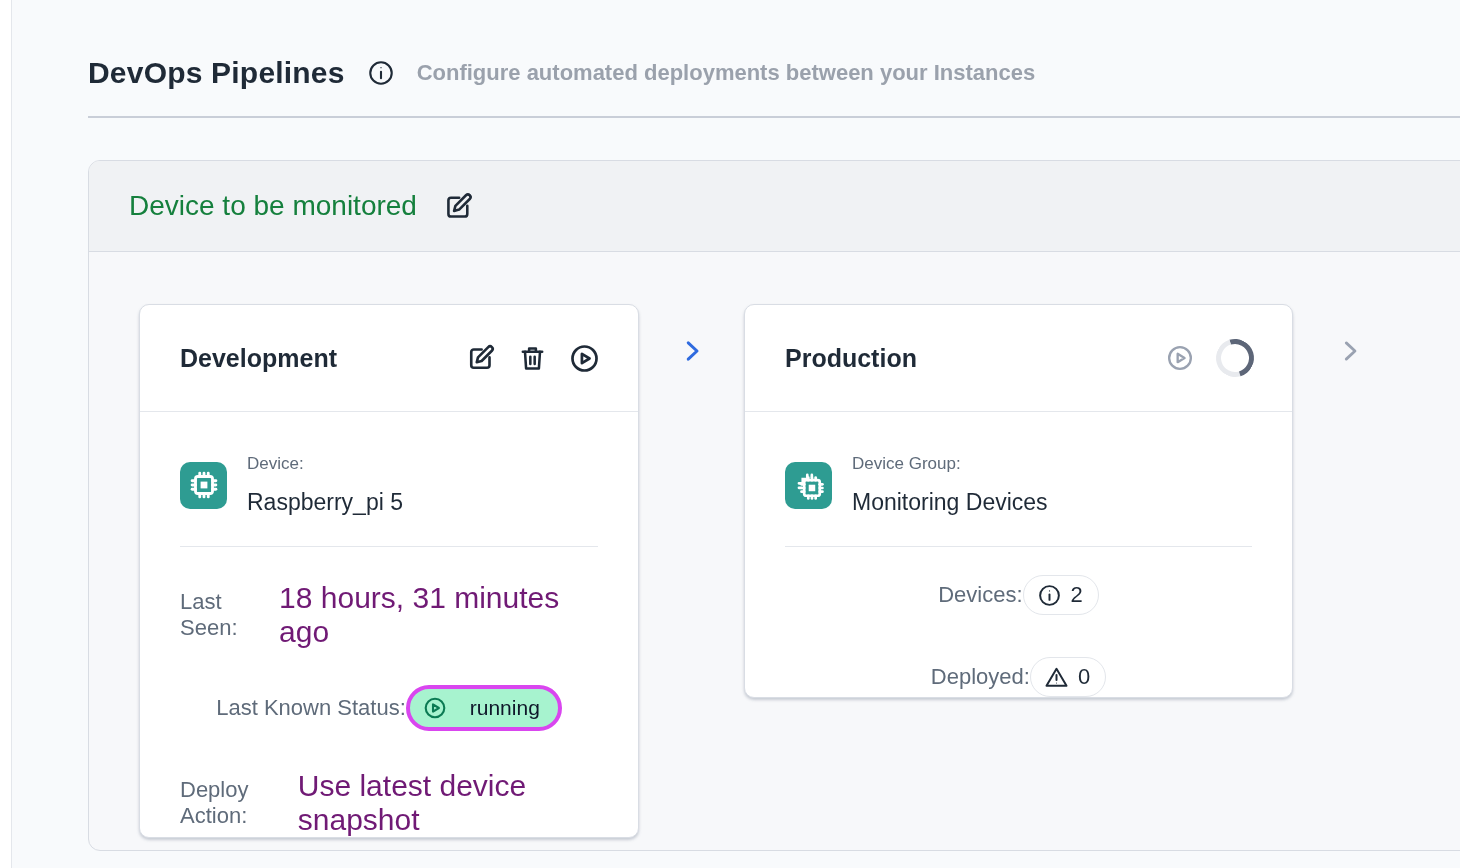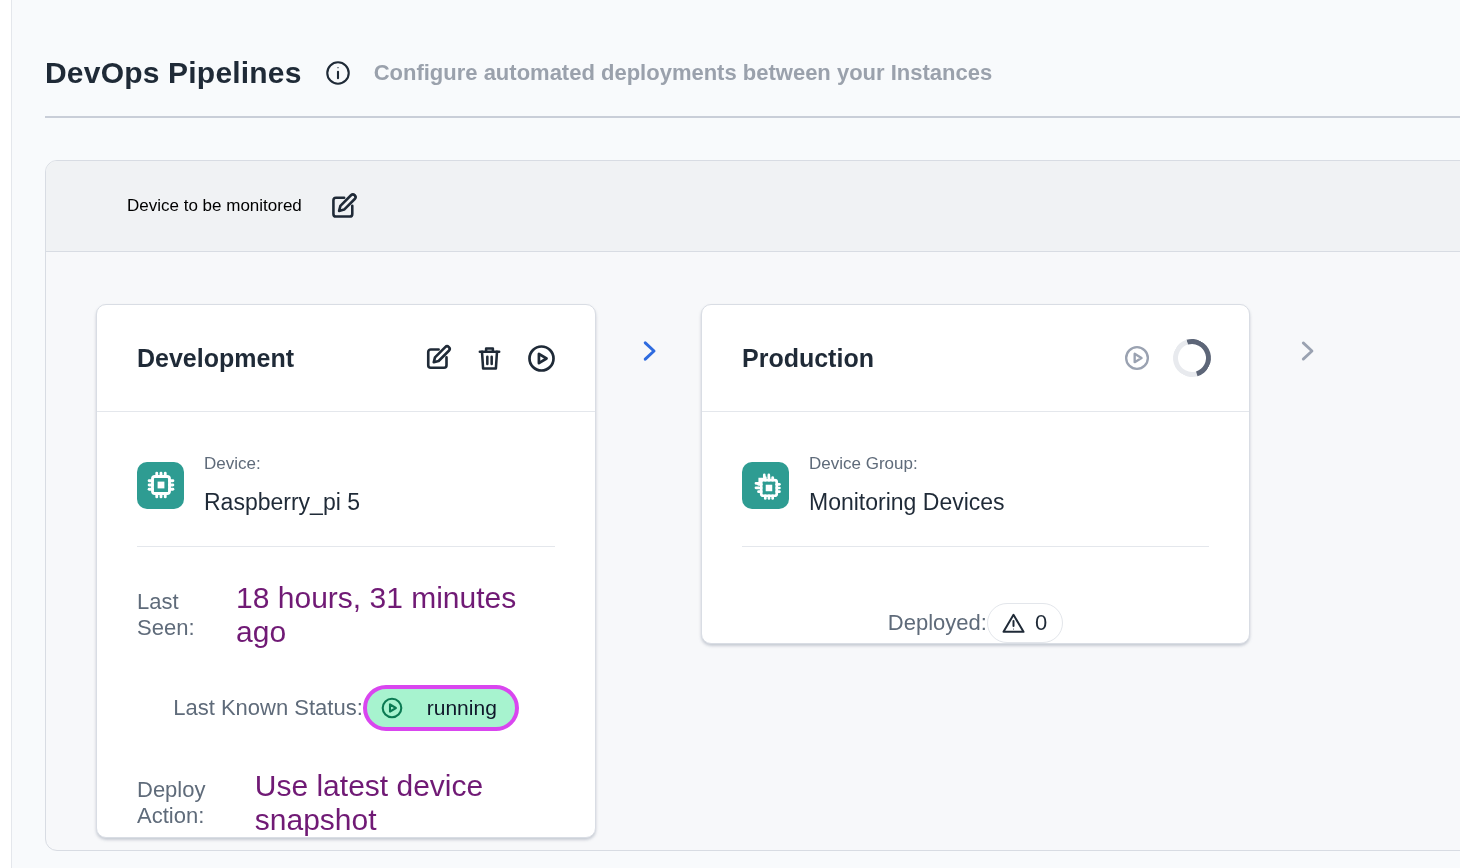--- a/index.html
+++ b/index.html
@@ -6,20 +6,21 @@
   html,body { width:1460px; height:868px; overflow:hidden; }
   body {
     font-family:"Liberation Sans","DejaVu Sans",sans-serif;
     background:#ffffff;
     color:#1f2a37;
   }
   .main {
     position:absolute; left:11px; top:0; right:0; bottom:0;
     background:#f8fafc;
     border-left:1px solid #e4e7ec;
+    padding-left:43px;
   }
   
   .page-header {
     display:flex; align-items:center; gap:14px;
     padding:56px 0 0 33px;
   }
   .page-title { font-size:30px; font-weight:700; color:#1f2a37; letter-spacing:.2px; }
   .info-icon { width:28px; height:28px; margin-left:8px; flex:0 0 auto; }
   .page-subtitle { font-size:22px; color:#9aa1ac; margin-left:8px;font-weight:bold; }
   .page-rule {
@@ -34,21 +35,21 @@
     overflow:hidden;
     background:#f7f8fa;
   }
   .panel-header {
     background:#f0f2f4;
     border-bottom:1px solid #d8dce3;
     height:91px;
     display:flex; align-items:center; gap:26px;
     padding:0 40px;
   }
-  .panel-title { font-size:17px; color:#000000; font-weight:500;margin-left:41px; }
+  .panel-title { font-size:28px; color:#15803d; font-weight:500; }
   .icon-btn { background:none; border:none; cursor:pointer; display:flex; align-items:center; padding:0; }
   
   .cards-row {
     display:flex; align-items:flex-start;
     padding:52px 0 46px 50px;
     height:598px;
   }
   .card {
     background:#ffffff;
     border:1px solid #d9dde4;
@@ -280,22 +281,35 @@
                   <line x1="19.6" y1="16.7" x2="21.5" y2="16.7"></line>
               </svg>
             </span>
             <span class="device-meta">
               <span class="device-label">Device Group:</span>
               <span class="device-name">Monitoring Devices</span>
             </span>
           </div>
           <hr class="divider">
 
-
-          <div class="kv" style="margin-top:56px;">
+          <div class="kv" style="margin-top:28px;">
+            <span class="kv-label">Devices:</span>
+            <span class="count-pill">
+              <span>
+                <svg viewBox="0 0 24 24" width="25" height="25" fill="none" stroke="#1f2a37" stroke-width="1.9" stroke-linecap="round">
+                  <circle cx="12" cy="12" r="9"></circle>
+                  <line x1="12" y1="11" x2="12" y2="16.2"></line>
+                  <circle cx="12" cy="7.6" r="0.6" fill="#1f2a37" stroke="none"></circle>
+                </svg>
+              </span>
+              <span>2</span>
+            </span>
+          </div>
+
+          <div class="kv" style="margin-top:42px;">
             <span class="kv-label">Deployed:</span>
             <span class="count-pill">
               <span>
                 <svg viewBox="0 0 24 24" width="25" height="25" fill="none" stroke="#1f2a37" stroke-width="1.9" stroke-linecap="round" stroke-linejoin="round">
                   <path d="M12 3.6L21.6 20H2.4z"></path>
                   <line x1="12" y1="9.6" x2="12" y2="14.4"></line>
                   <circle cx="12" cy="17.2" r="0.5" fill="#1f2a37" stroke="none"></circle>
                 </svg>
               </span>
               <span>0</span>

